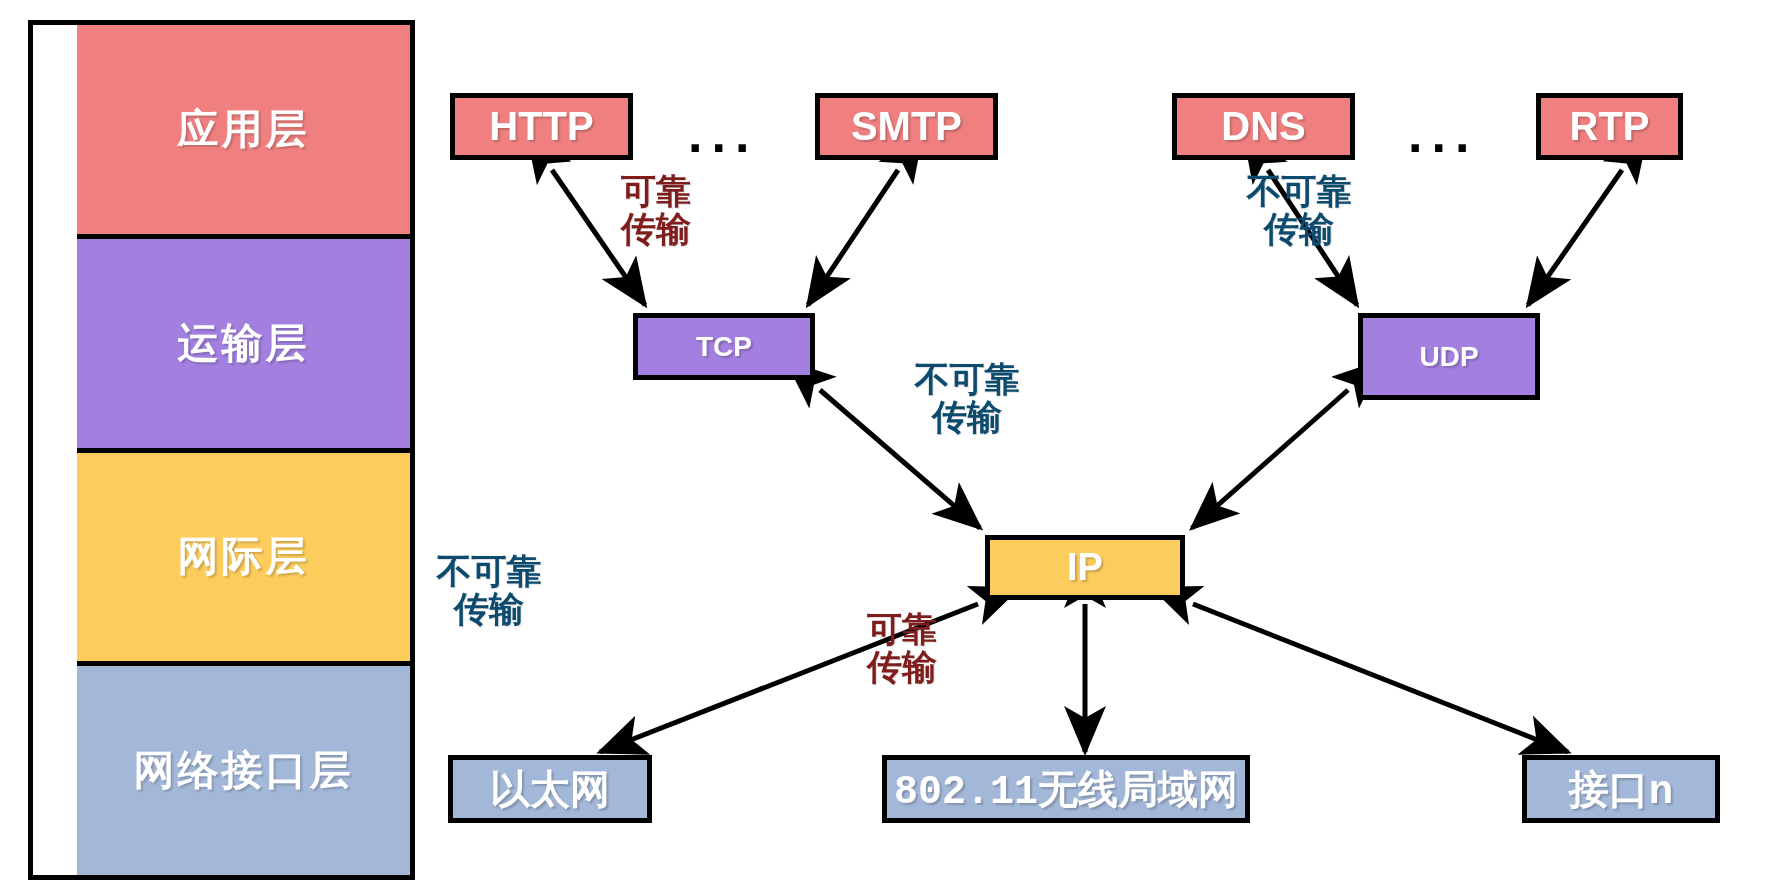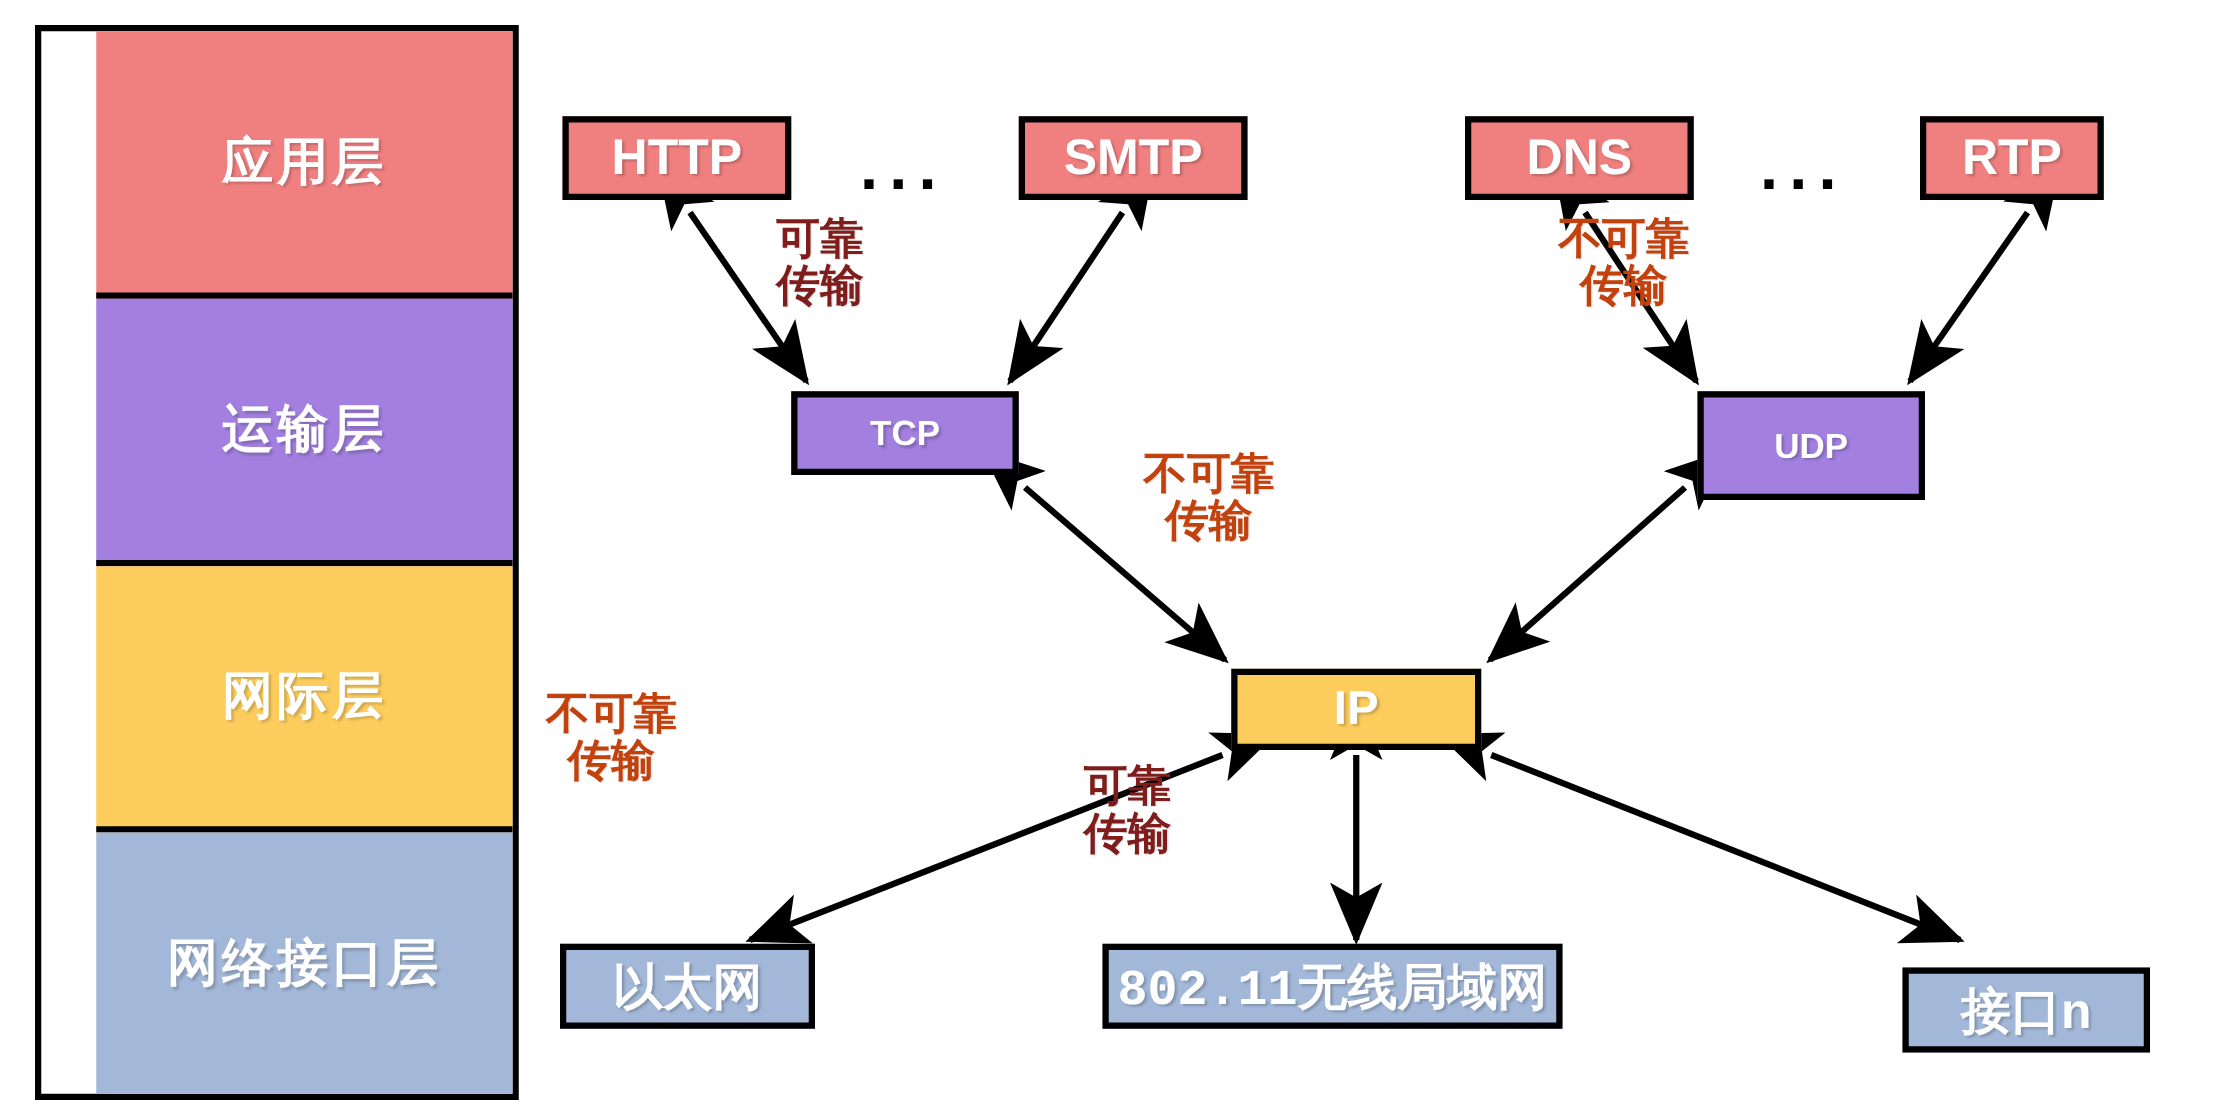--- a/index.html
+++ b/index.html
@@ -82,21 +82,21 @@
   .ann {
     position: absolute;
     font-size: 35px;
     font-weight: bold;
     line-height: 1.08;
     text-align: center;
     white-space: nowrap;
     text-shadow: 1px 1px 1px rgba(0,0,0,0.12);
   }
   .ann-reliable   { color: #7f1d1d; }
-  .ann-unreliable { color: #c2410c; }
+  .ann-unreliable { color: #0c4a6e; }
 
   
   svg.arrows {
     position: absolute;
     left: 0;
     top: 0;
     width: 1770px;
     height: 895px;
     pointer-events: none;
   }
@@ -174,21 +174,21 @@
   </div>
 
   <div class="node n-link" style="left:448px; top:755px; width:204px; height:68px;">
     <span>以太网</span>
   </div>
 
   <div class="node n-link" style="left:882px; top:755px; width:368px; height:68px;font-family:Liberation Mono, monospace;">
     <span>802.11无线局域网</span>
   </div>
 
-  <div class="node n-link" style="left:1522px; top:755px; width:198px; height:68px;margin-top:19px;">
+  <div class="node n-link" style="left:1522px; top:755px; width:198px; height:68px;">
     <span>接口n</span>
   </div>
 
   <div class="ann ann-reliable" style="left:591px; top:172px; width:130px;">
     <div>可靠</div>
     <div>传输</div>
   </div>
 
   <div class="ann ann-unreliable" style="left:1226px; top:172px; width:146px;">
     <div>不可靠</div>

